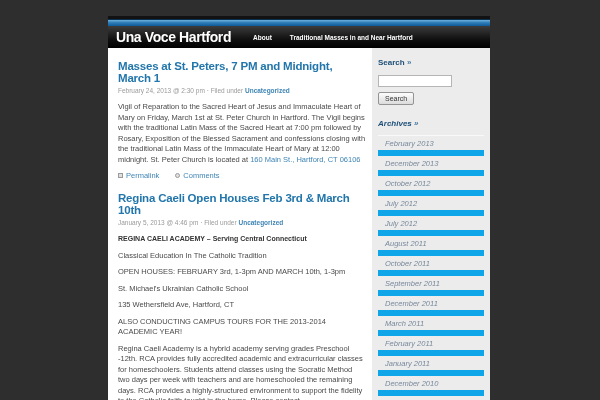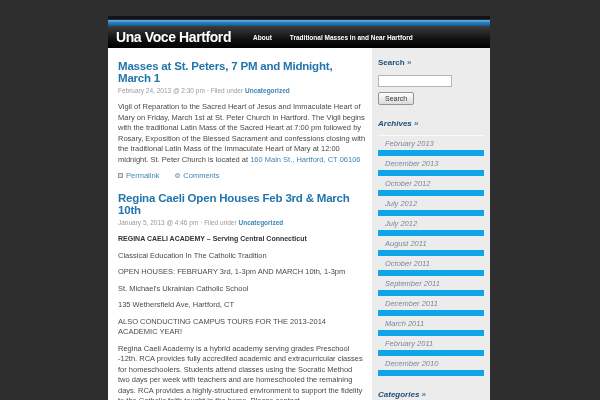--- a/index.html
+++ b/index.html
@@ -105,20 +105,21 @@
                 <li>December 2013</li>
                 <li>October 2012</li>
                 <li>July 2012</li>
                 <li>July 2012</li>
                 <li>August 2011</li>
                 <li>October 2011</li>
                 <li>September 2011</li>
                 <li>December 2011</li>
                 <li>March 2011</li>
                 <li>February 2011</li>
+                <li>January 2011</li>
                 <li>December 2010</li>
               </ul>
   </section>
             <section class="sb-section">
     <div class="sb-heading"><span class="sb-heading-label">Categories</span> <span class="sb-arrow">»</span></div>
     <ul class="sb-list">
                 <li>Uncategorized</li>
               </ul>
   </section>
             <section class="sb-section">

